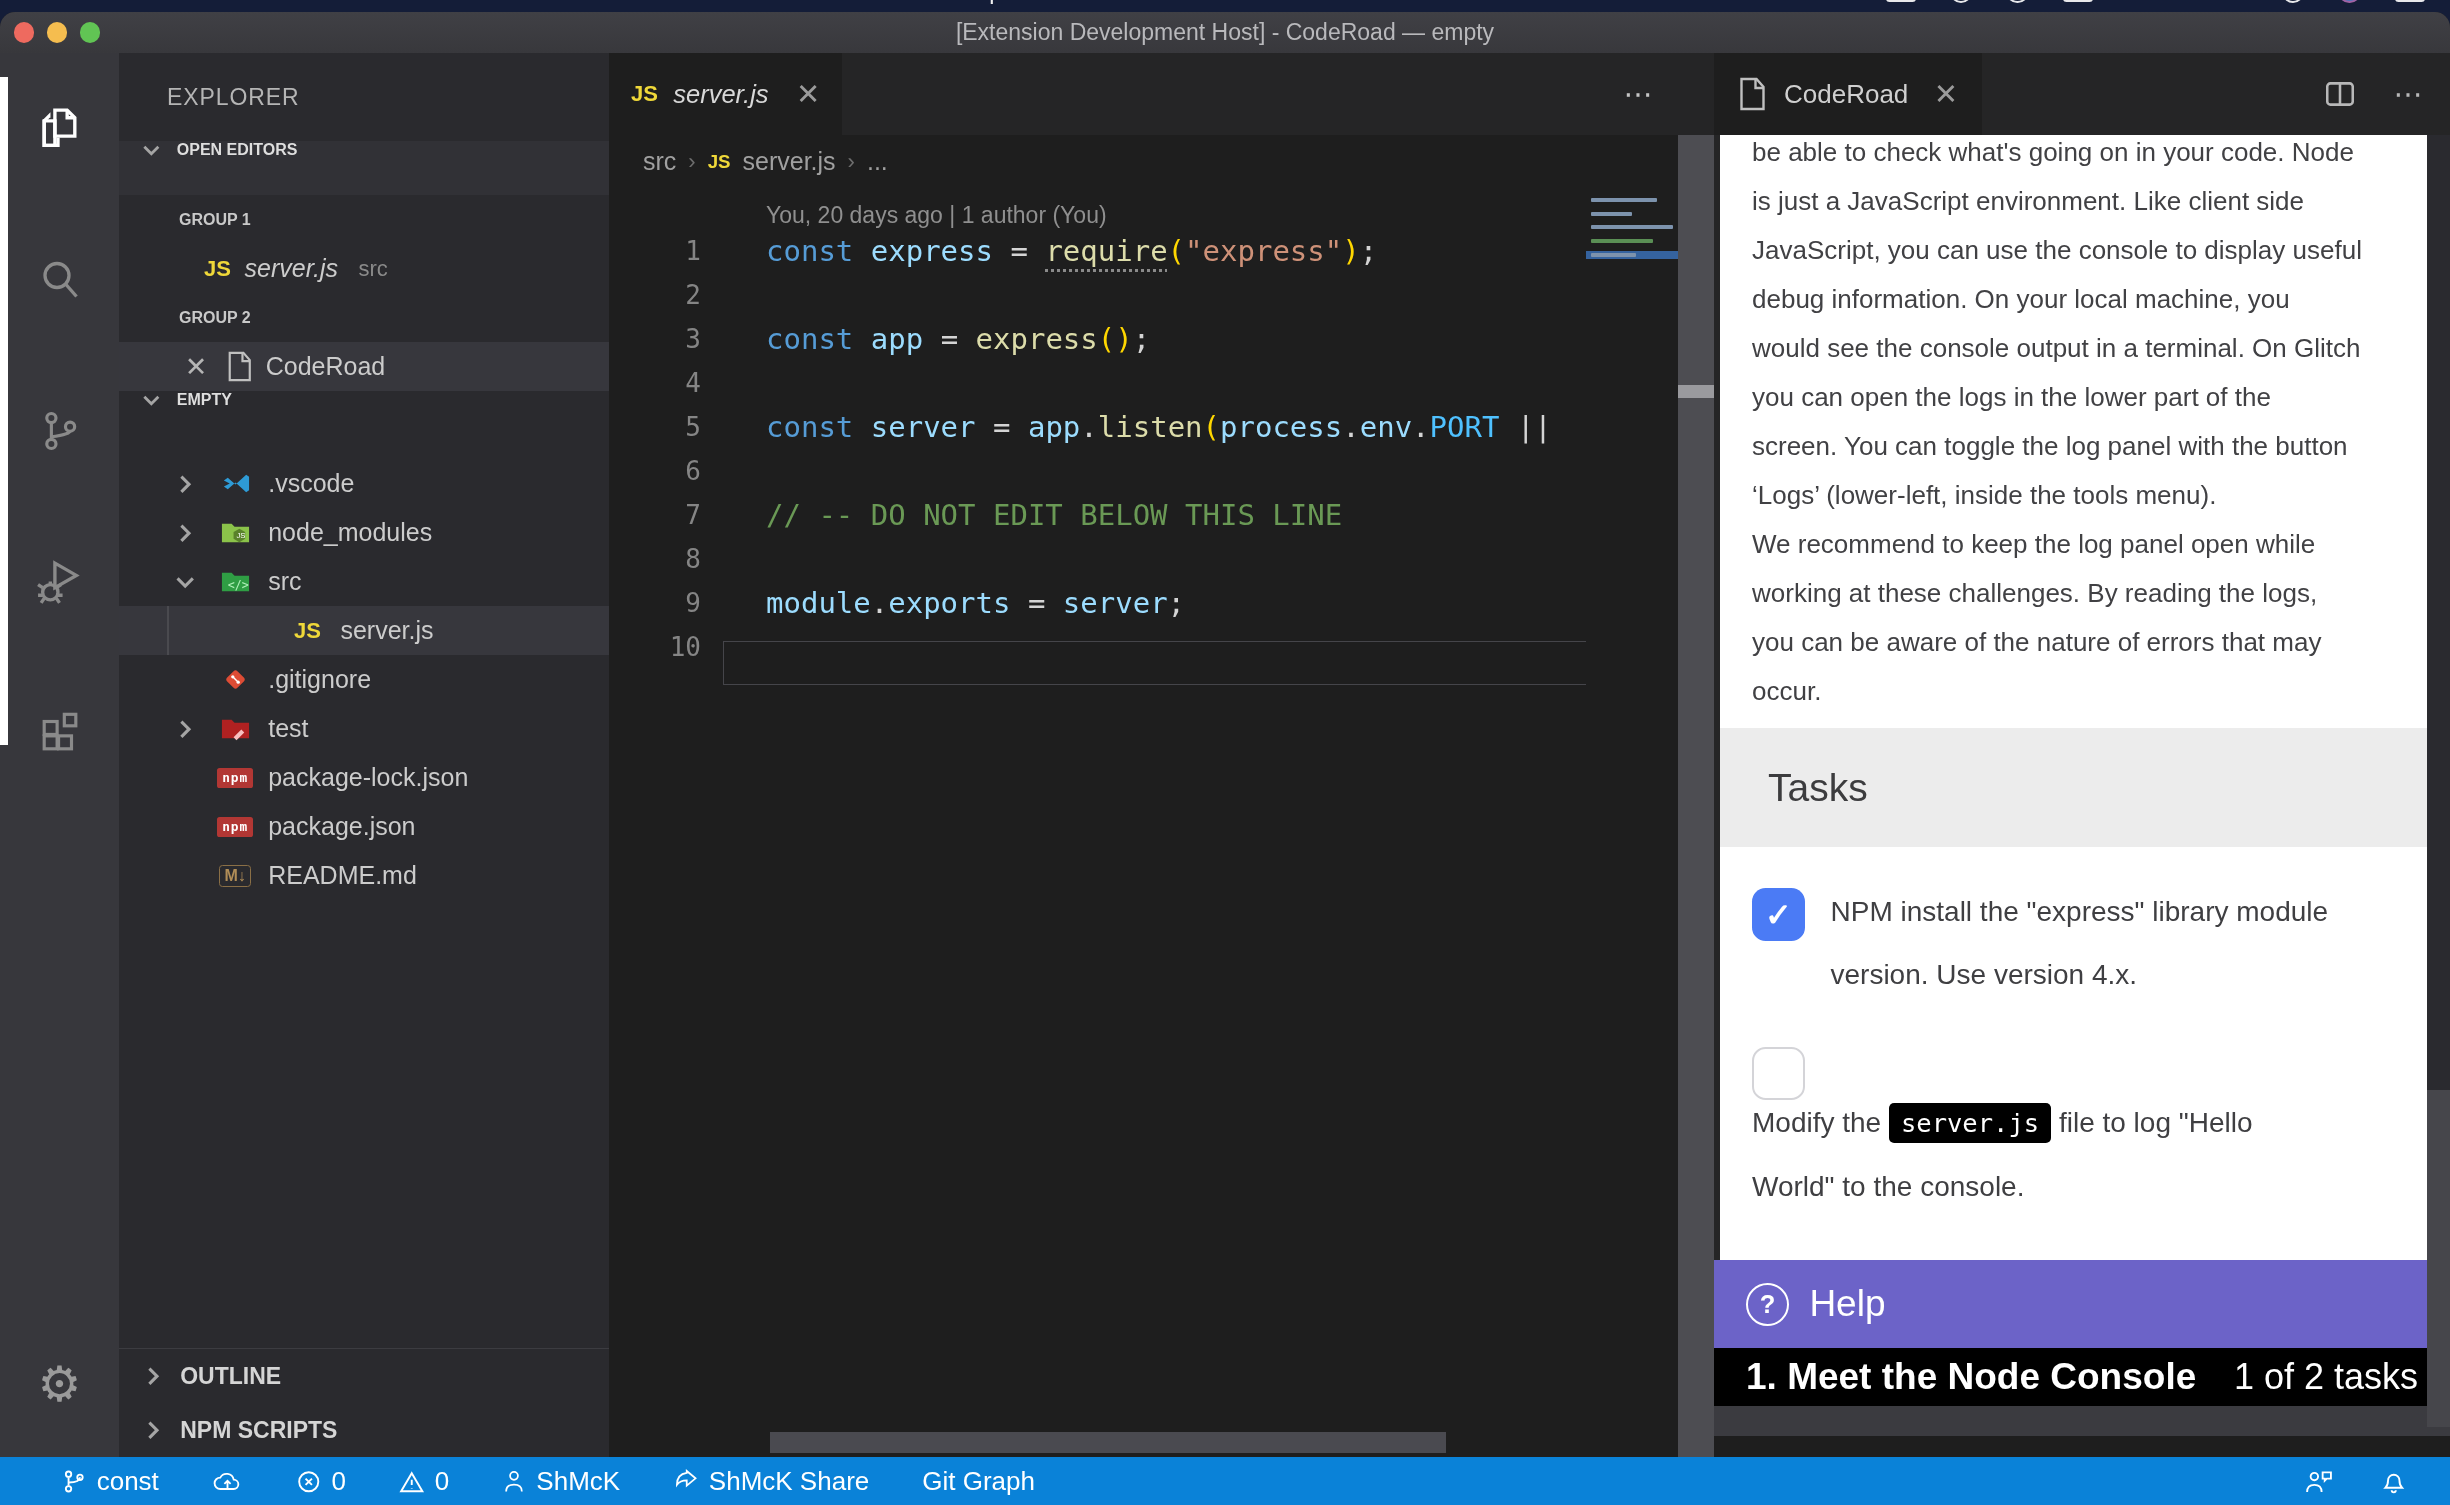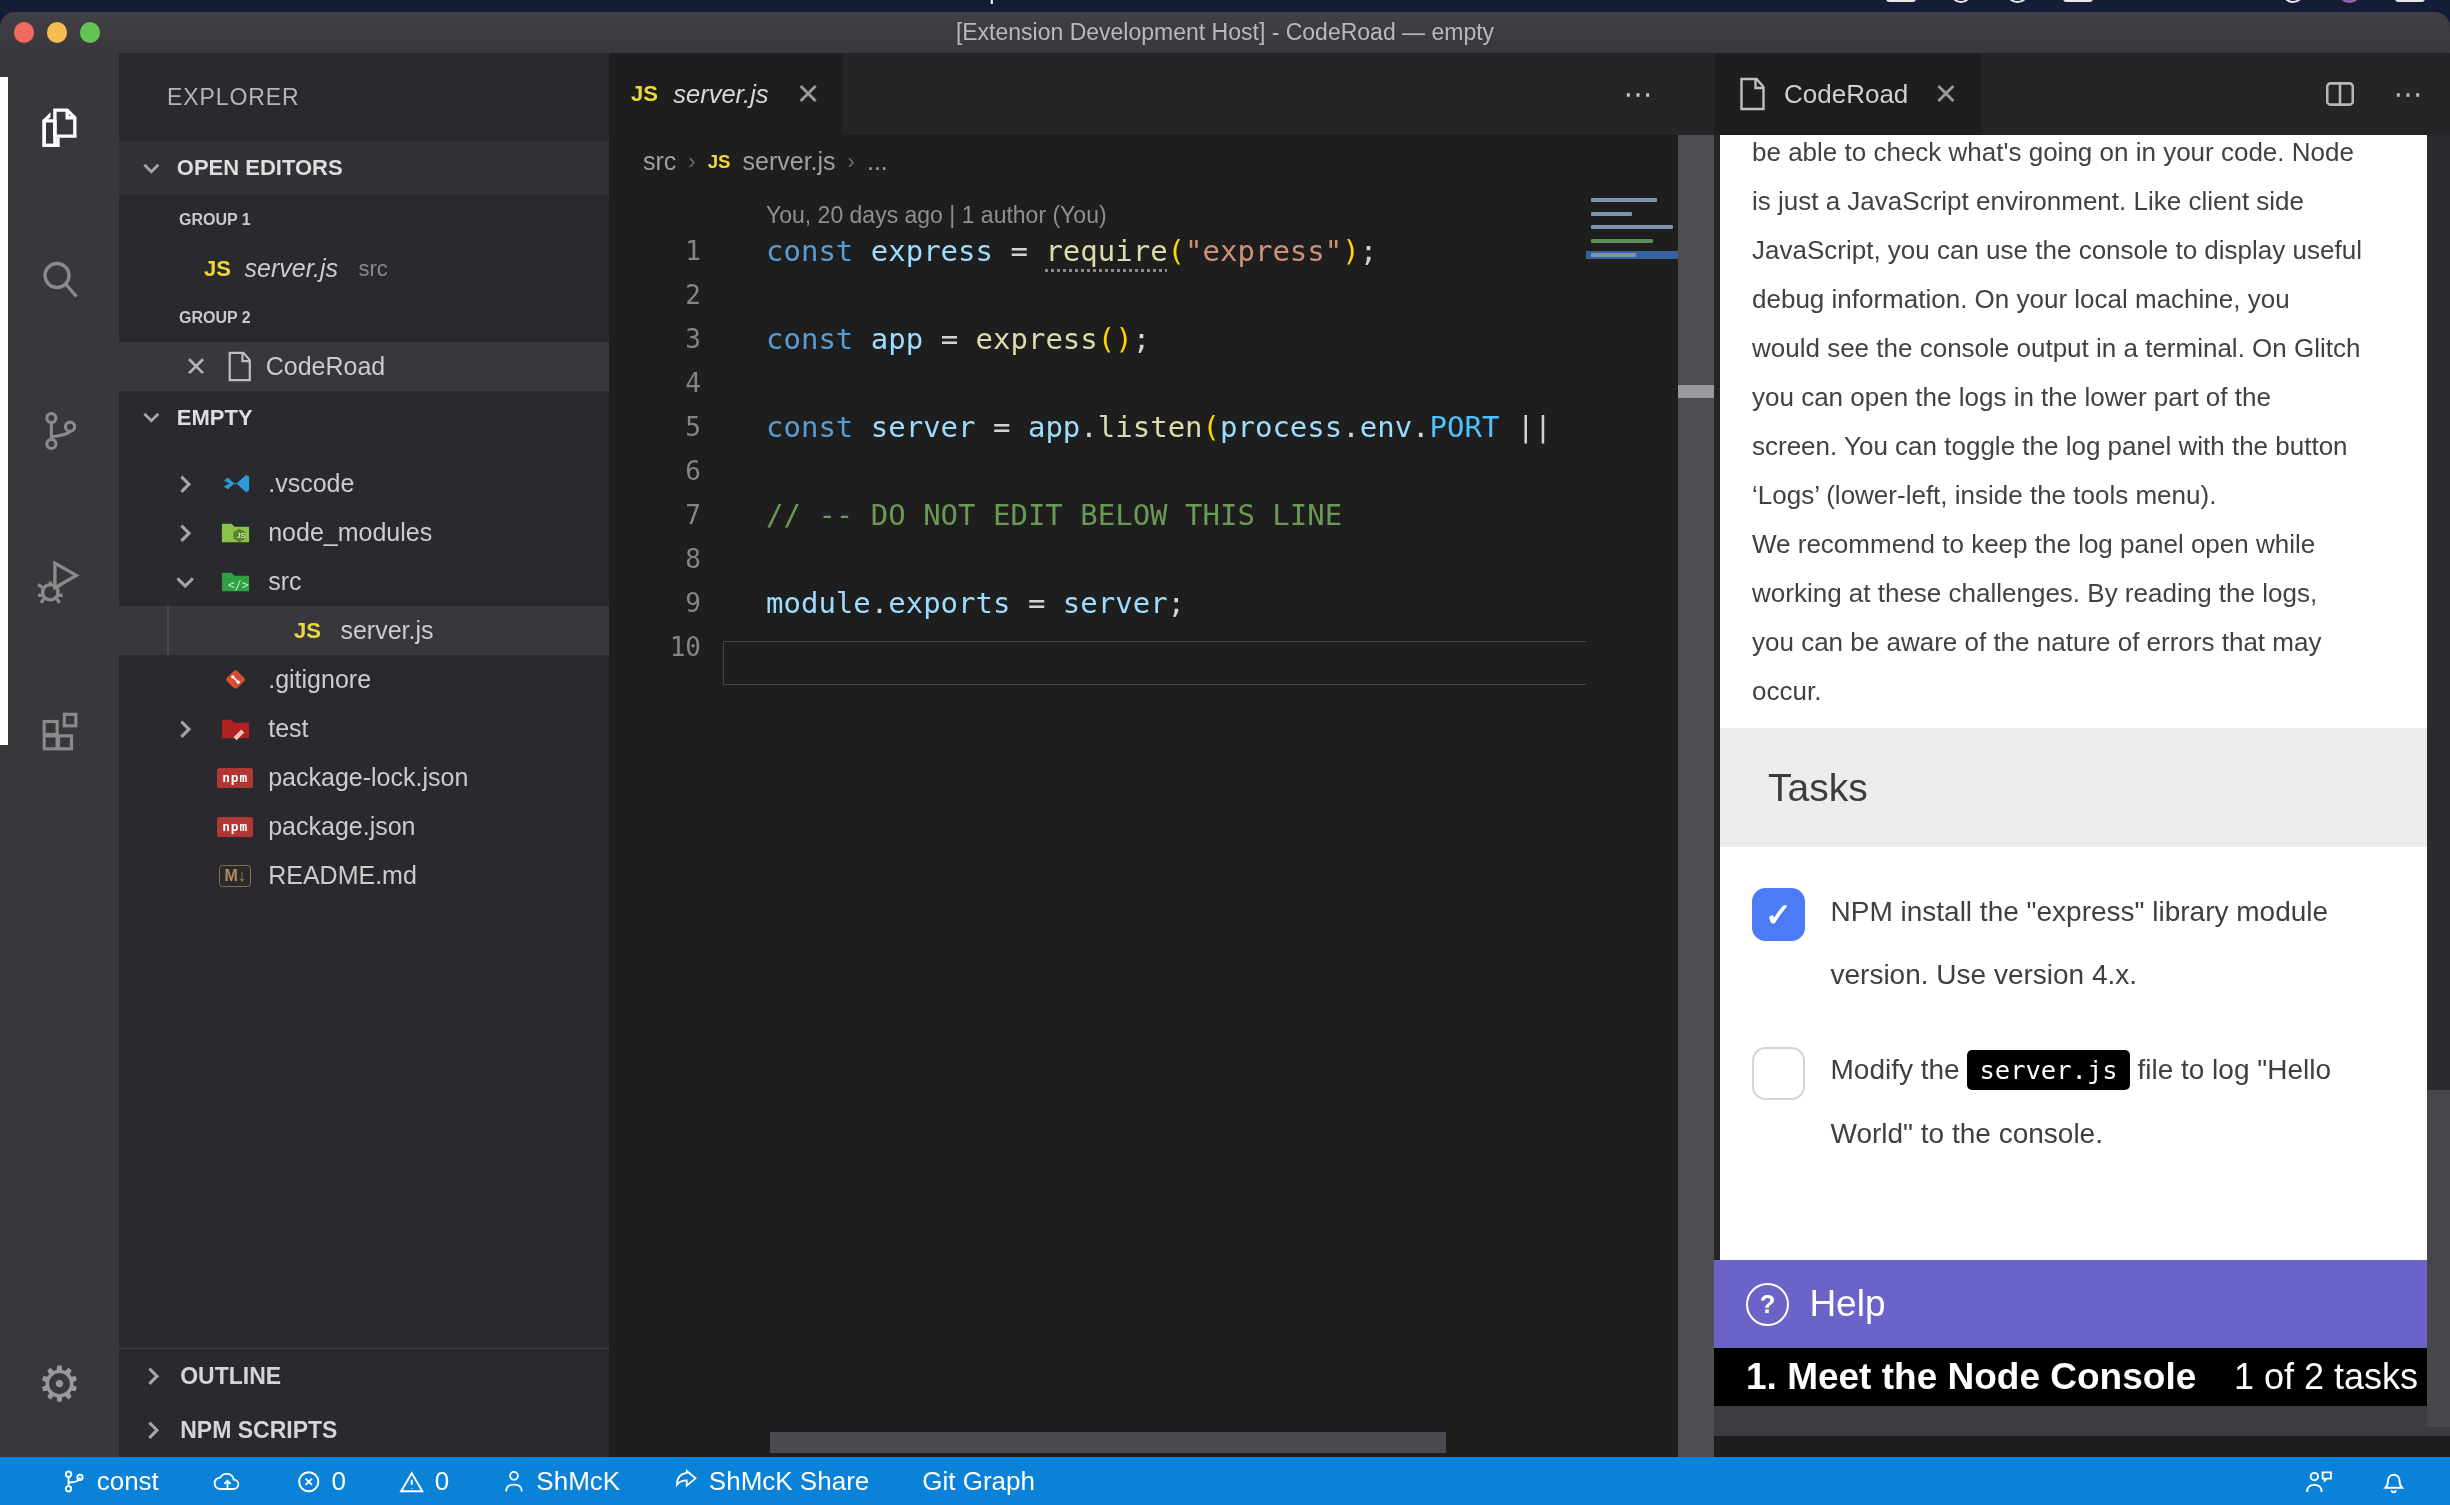--- a/index.html
+++ b/index.html
@@ -21,21 +21,21 @@
   
   .activitybar{width:119px;background:#37373c;display:flex;flex-direction:column;align-items:center;flex-shrink:0;}
   .act{height:151px;width:119px;display:flex;align-items:center;justify-content:center;color:#8a8a8a;}
   .act.active{color:#ffffff;}
   .act svg{stroke:currentColor;fill:none;stroke-width:2.2;}
   .act-gear{margin-top:auto;height:145px;display:flex;align-items:center;justify-content:center;color:#9a9a9a;font-size:49px;}
   .white-sliver{position:absolute;left:0;top:77px;width:7.7px;height:668px;background:#ffffff;z-index:40;}
   
   .sidebar{width:490px;background:#2a2a2e;flex-shrink:0;display:flex;flex-direction:column;color:#cccccc;overflow:hidden;}
   .sb-title{height:88px;display:flex;align-items:center;padding-left:48px;color:#b5b5b5;font-size:23px;letter-spacing:0.9px;}
-  .sb-section{height:54px;background:#313136;display:flex;align-items:center;font-weight:bold;font-size:22px;color:#dedede;padding-left:15.3px;gap:8.5px;}
+  .sb-section{height:54px;background:#313136;display:flex;align-items:flex-start;font-weight:bold;font-size:16px;color:#dedede;padding-left:15.3px;gap:8.5px;}
   .sb-group{height:49px;display:flex;align-items:center;padding-left:60px;font-weight:bold;font-size:16px;color:#c9c9c9;}
   .sb-item{height:49px;display:flex;align-items:center;font-size:25px;gap:13.6px;}
   .sb-item.sel{background:#37373d;}
   .chev{width:34px;display:flex;justify-content:center;color:#aaaaaa;flex-shrink:0;}
   .chev svg{stroke:#a5a5a5;fill:none;stroke-width:2.4;}
   .jsbadge{color:#efd839;font-weight:bold;font-size:22px;font-family:"Liberation Sans",sans-serif;}
   .npmbadge{background:#b23734;color:#fff;font-size:12.8px;font-weight:bold;padding:2.6px 5.1px;border-radius:2.6px;letter-spacing:0.9px;font-family:"DejaVu Sans Mono",monospace;}
   .mdbadge{color:#b08d57;border:1.7px solid #8a6f46;font-size:16px;font-weight:bold;padding:0.9px 4.3px;border-radius:3.4px;}
   .closex{color:#b5b5b5;font-size:27px;width:34px;text-align:center;flex-shrink:0;}
   .detail{color:#8a8a8a;font-size:22px;margin-left:6.8px;}
@@ -73,21 +73,21 @@
   .cr-tabstrip{height:82px;background:#252526;display:flex;align-items:center;flex-shrink:0;}
   .cr-tab{height:82px;background:#1e1e1e;display:flex;align-items:center;padding:0 24px;gap:17px;font-size:26px;color:#d0d0d0;}
   .cr-actions{margin-left:auto;display:flex;align-items:center;gap:37px;padding-right:24px;color:#b8b8b8;}
   .cr-actions svg{stroke:#b8b8b8;fill:none;stroke-width:2.4;}
   .cr-body{display:flex;flex-direction:column;height:1322px;}
   .cr-white{height:1125px;background:#ffffff;border-left:6px solid #252526;margin-right:23px;overflow:hidden;box-sizing:border-box;position:relative;}
   .cr-paras{padding:0 21px 0 32px;margin-top:-6.8px;font-size:26px;line-height:49px;color:#414144;}
   .cr-paras p{margin:0;}
   .tasks-band{margin-top:12px;height:119px;background:#ececec;display:flex;align-items:center;padding-left:48px;font-size:39px;color:#3c3c3e;}
   .task{display:flex;padding:0 25.5px 0 32px;margin-top:41px;}
-  .task + .task{}
+  .task + .task{flex-direction:column;}
   .cbox{width:53px;height:53px;border-radius:13.6px;flex-shrink:0;margin-right:25.5px;box-sizing:border-box;}
   .cbox.on{background:#4b7bf5;color:#fff;display:flex;align-items:center;justify-content:center;font-size:32px;font-weight:bold;}
   .cbox.off{background:#fff;border:2.6px solid #d4d4d8;}
   .task-text{font-size:28px;line-height:63px;color:#3f3f42;margin-top:-8.5px;}
   .codechip{background:#000;color:#fff;font-family:"DejaVu Sans Mono",monospace;font-size:25.5px;padding:5.1px 12px;border-radius:5.1px;}
   .helpbar{height:88px;background:#6c63c8;display:flex;align-items:center;padding-left:32px;gap:20.4px;color:#fff;font-size:37px;}
   .qmark{width:39px;height:39px;border:2.6px solid #fff;border-radius:50%;display:flex;align-items:center;justify-content:center;font-size:25.5px;font-weight:bold;}
   .lessonbar{height:58px;background:#000;display:flex;align-items:center;padding:0 32px;color:#fff;}
   .lesson-title{font-size:37px;font-weight:bold;}
   .lesson-progress{margin-left:auto;font-size:36px;}

